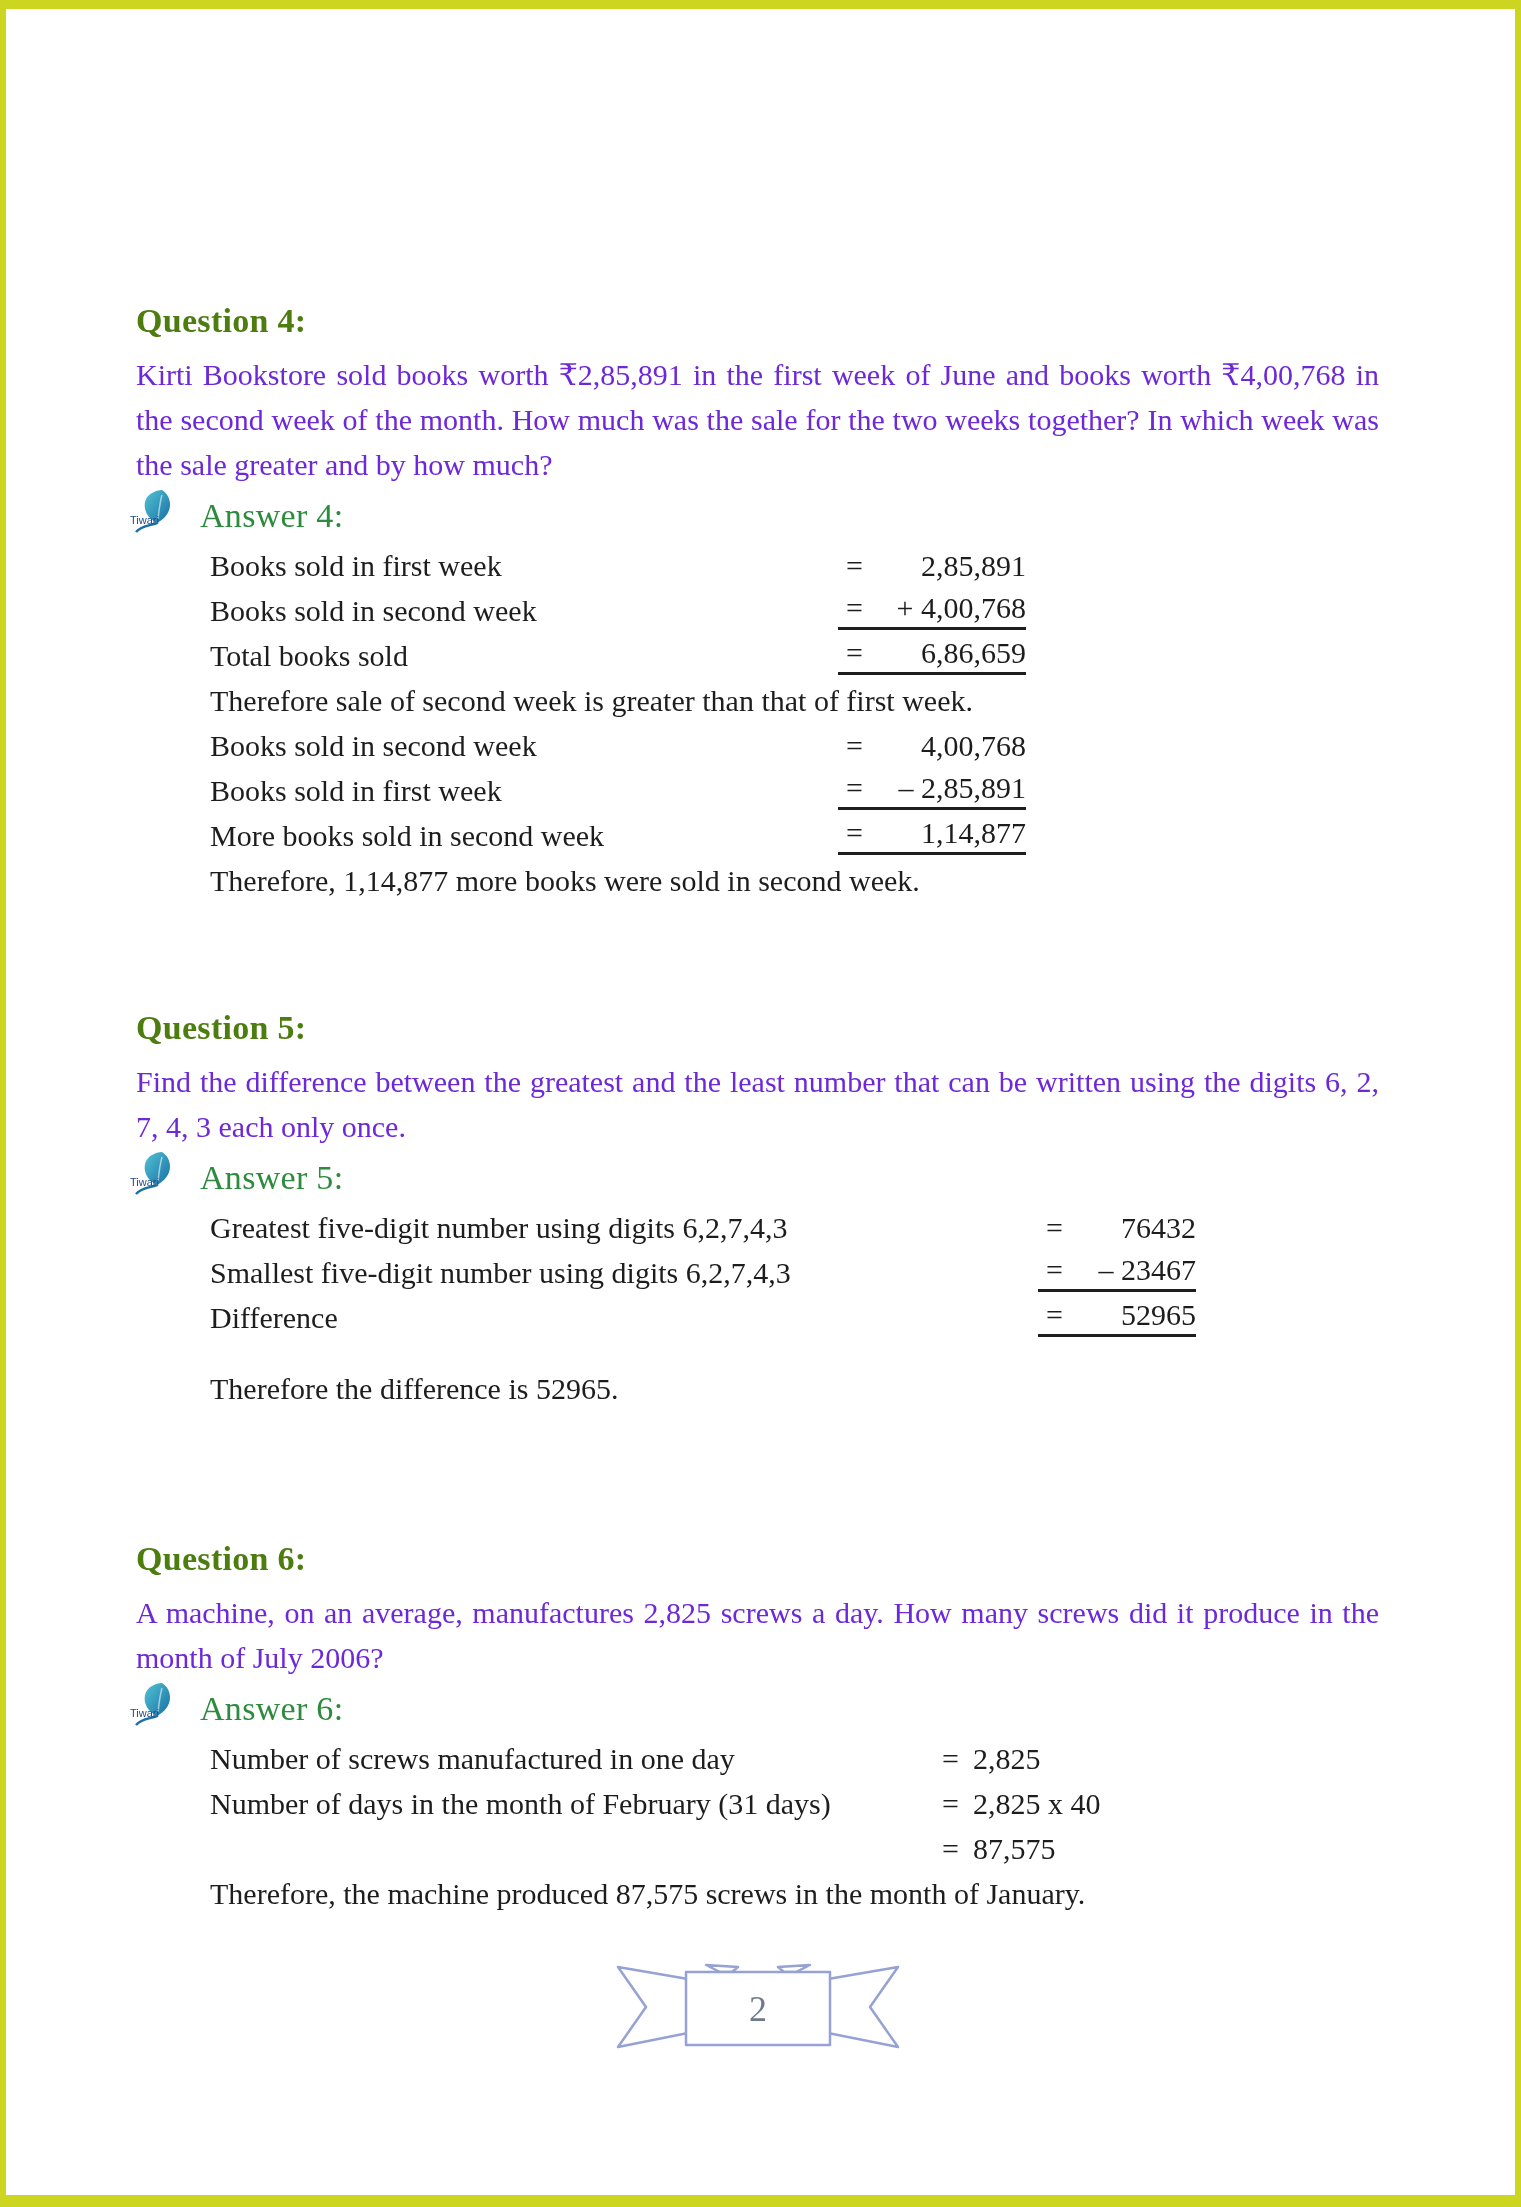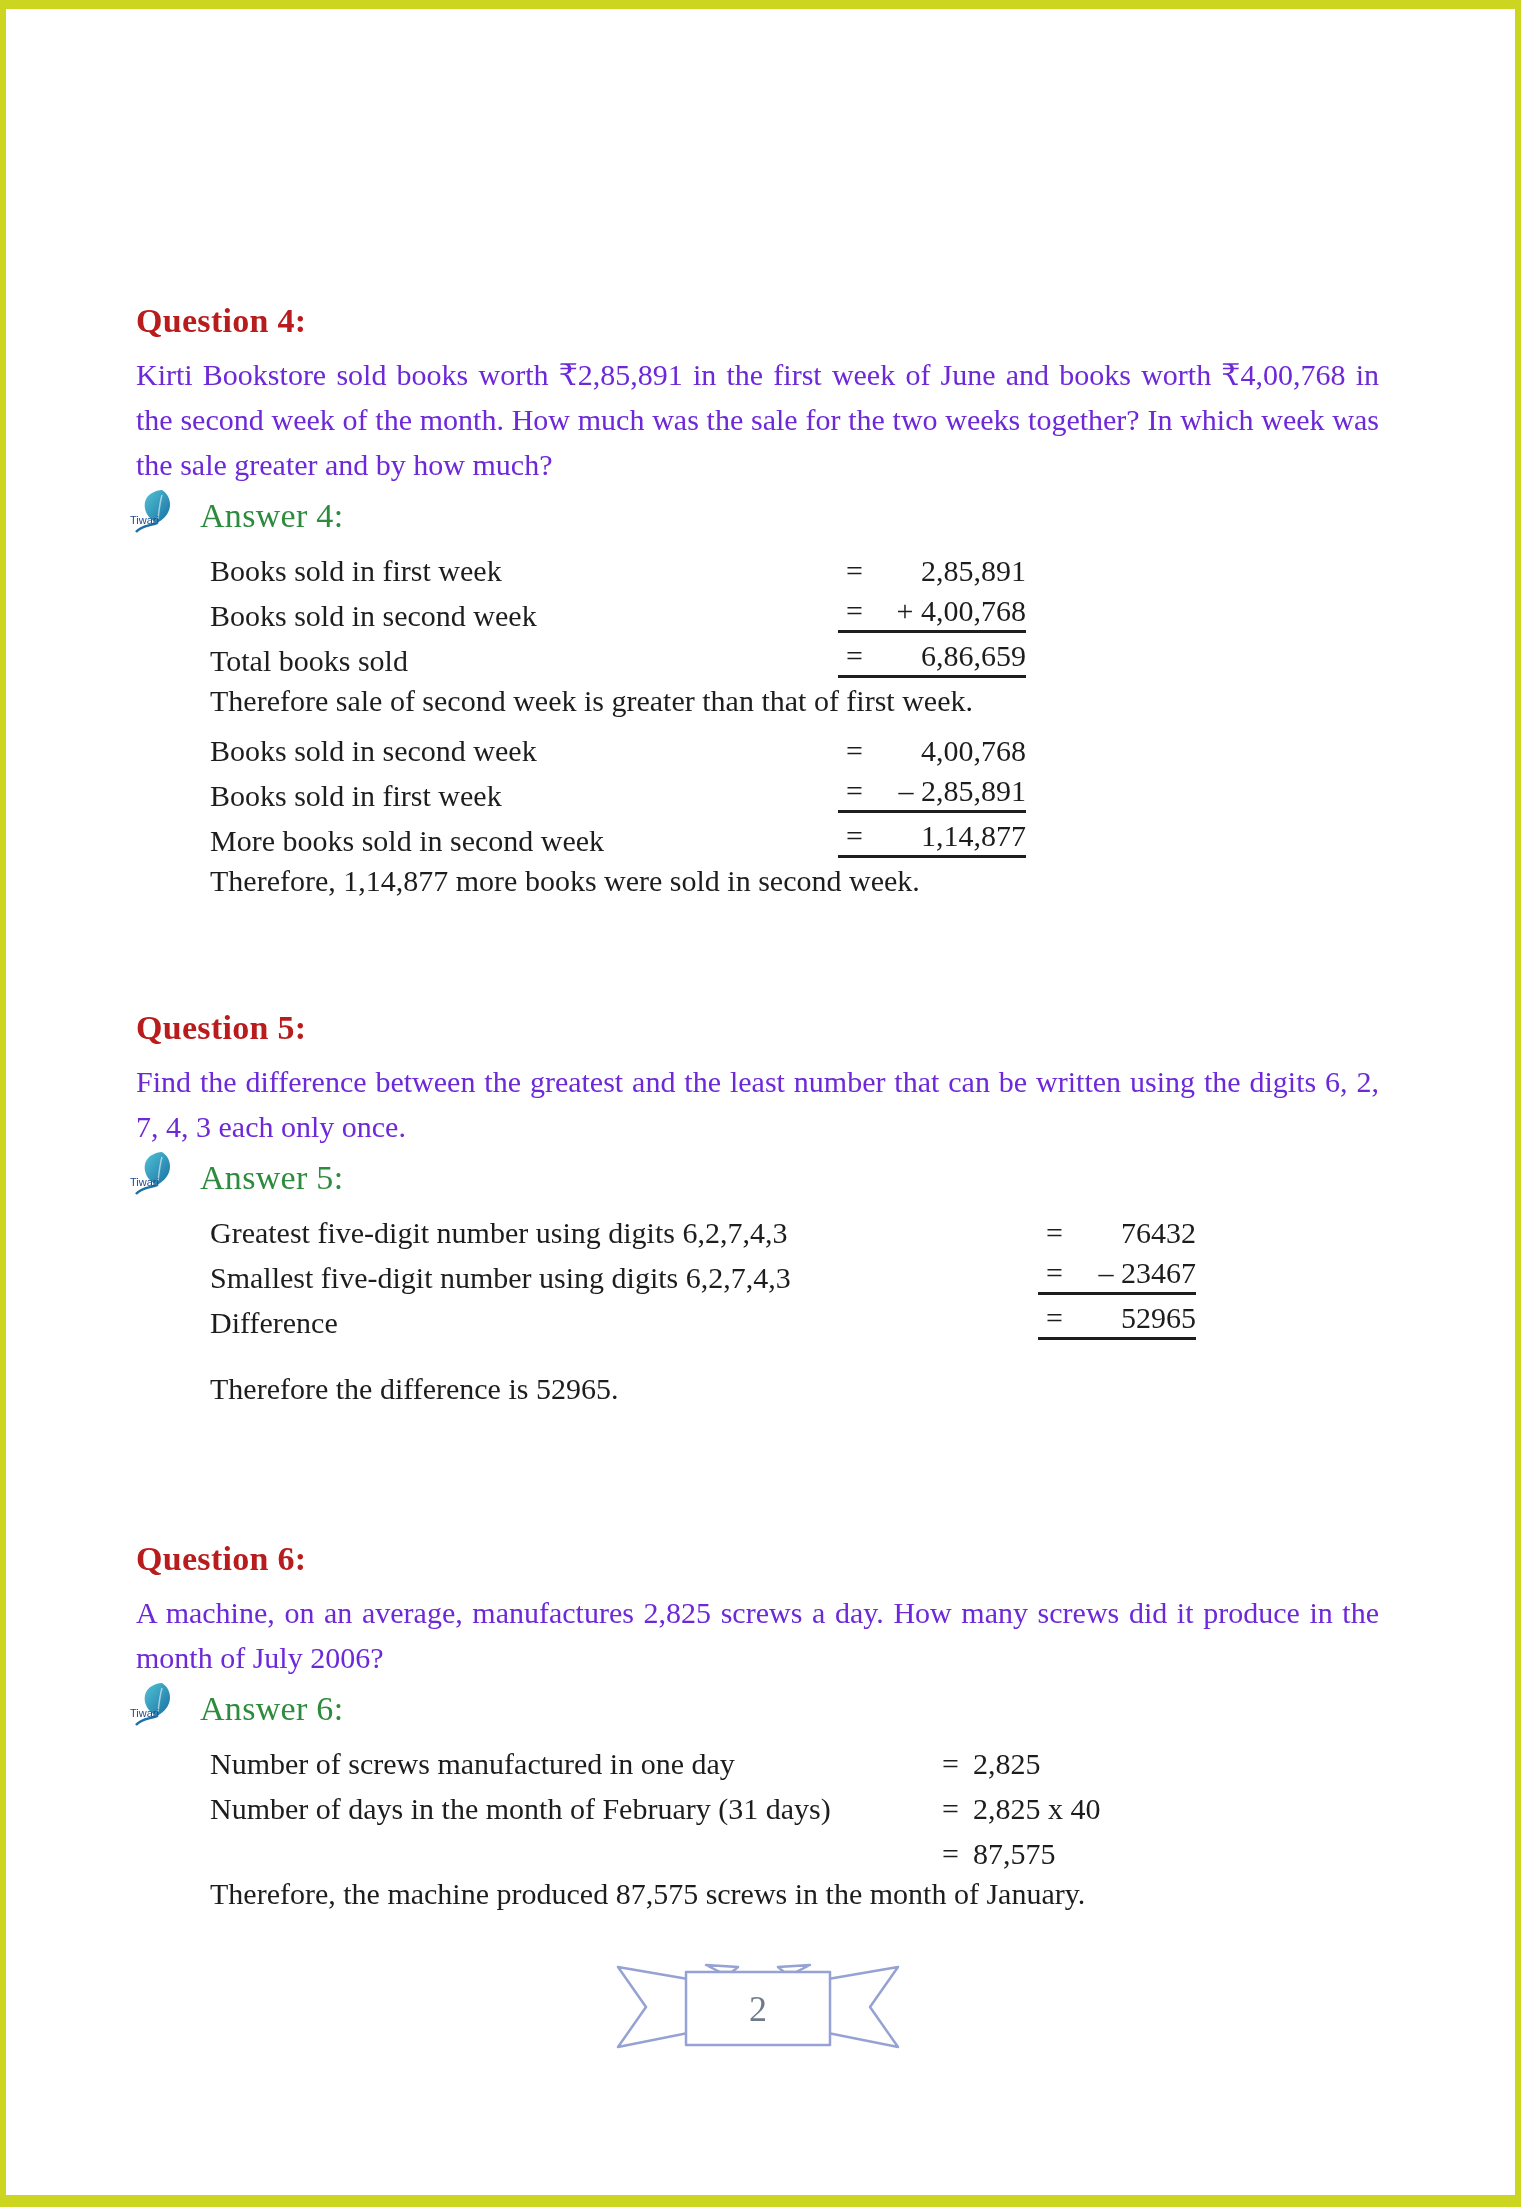--- a/index.html
+++ b/index.html
@@ -14,42 +14,42 @@
     background:#ffffff;
     border-top:9px solid #ccd621;
     border-bottom:12px solid #ccd621;
     border-left:6px solid #ccd621;
     border-right:6px solid #ccd621;
     overflow:hidden;
   }
   .content { padding:291px 136px 0 130px; }
 
   .q-head {
-    font-size:34px; font-weight:bold; color:#b91c1c;
+    font-size:34px; font-weight:bold; color:#4d7c0f;
     line-height:42px; margin-bottom:10px; letter-spacing:.3px;
   }
   .q-text {
     font-size:30px; line-height:45px; text-align:justify;
     margin-bottom:4px; color:#6d28d9;
   }
   .a-head { display:flex; align-items:center; height:50px; margin:0 0 2px -6px; }
   .logo { position:relative; width:50px; height:52px; flex:0 0 auto; margin-top:-4px; }
   .logo svg { position:absolute; top:0; left:2px; }
   .logo-caption {
     position:absolute; bottom:14px; left:0;
     font-family:"Liberation Sans","DejaVu Sans",sans-serif;
     font-size:11px; color:#1d4b8f; white-space:nowrap;
   }
   .a-title {
     font-size:34px; font-weight:normal; color:#2d8b3d;
     line-height:42px; margin-left:20px; letter-spacing:.3px;
   }
 
   .calc { margin-left:74px; font-size:30px; }
-  .row  { display:flex; align-items:flex-end; height:45px; }
+  .row  { display:flex; align-items:center; height:45px; }
   .lbl  { flex:0 0 auto; }
   .val  { display:flex; justify-content:space-between; align-items:baseline; line-height:34px; }
   .val.u { border-bottom:3px solid #1e1e1e; padding-bottom:2px; }
   .crow { font-size:30px; line-height:45px; height:45px; }
   .crow.mt { margin-top:26px; }
 
   .sec4 .lbl { width:636px; }
   .sec4 .val { width:180px; }
   .sec4 .val.u { width:188px; margin-left:-8px; padding-left:8px; }
 

